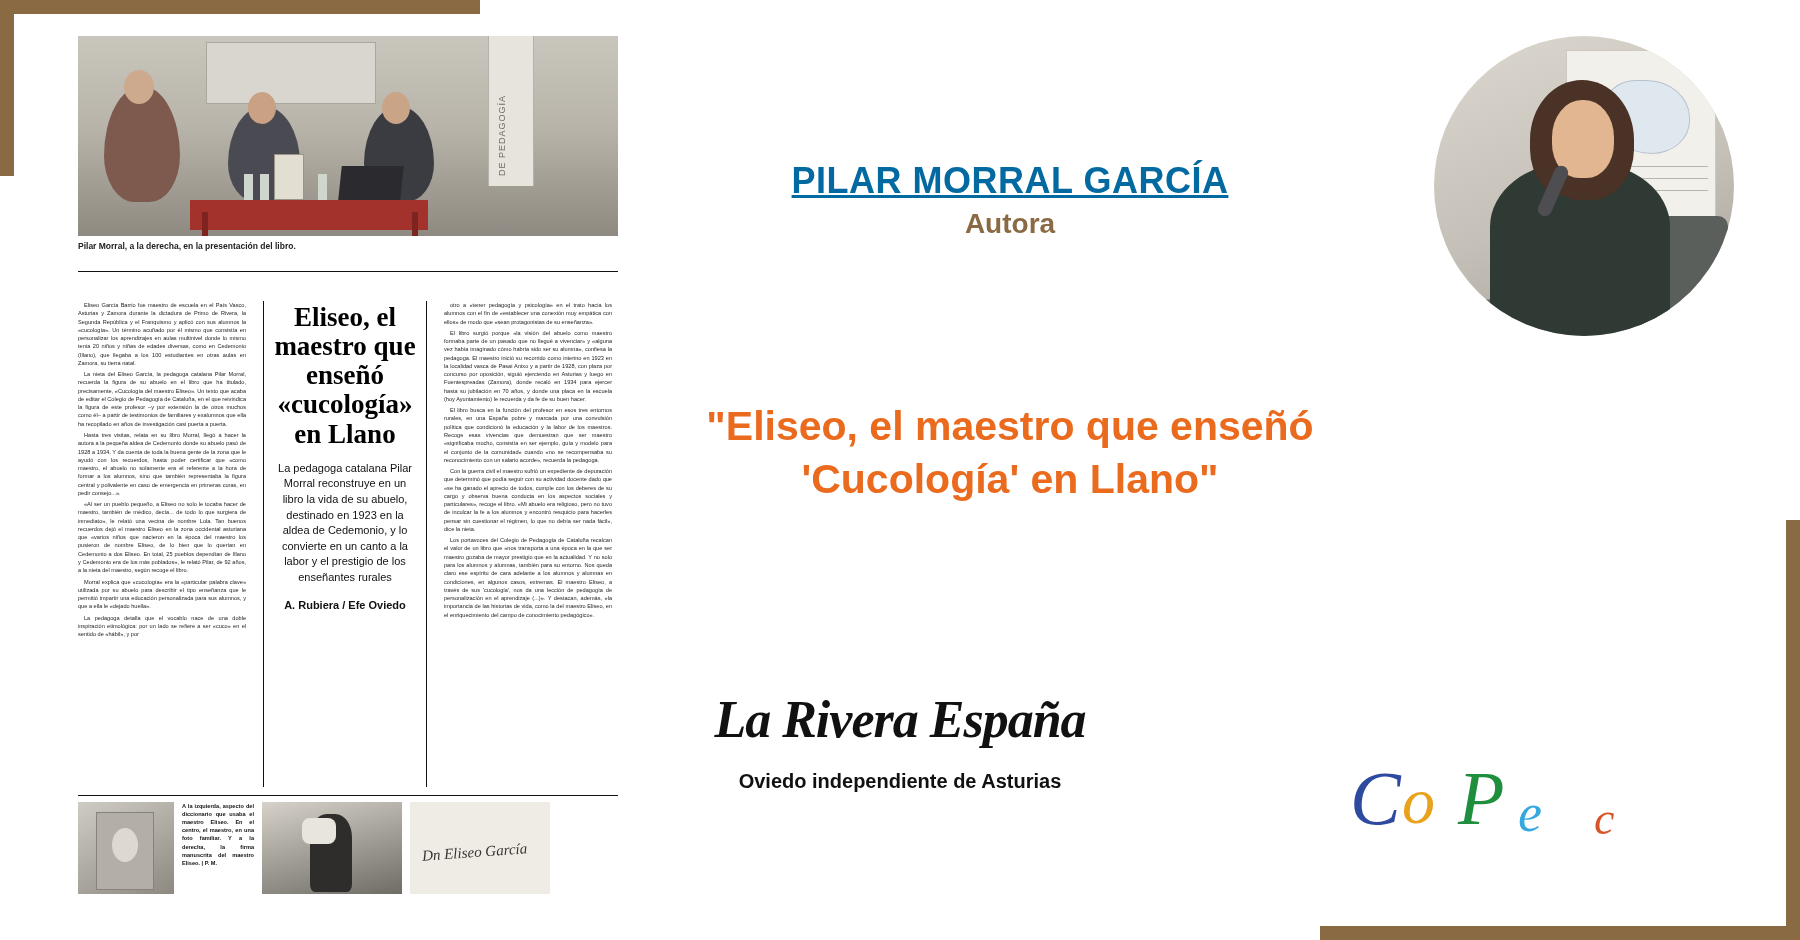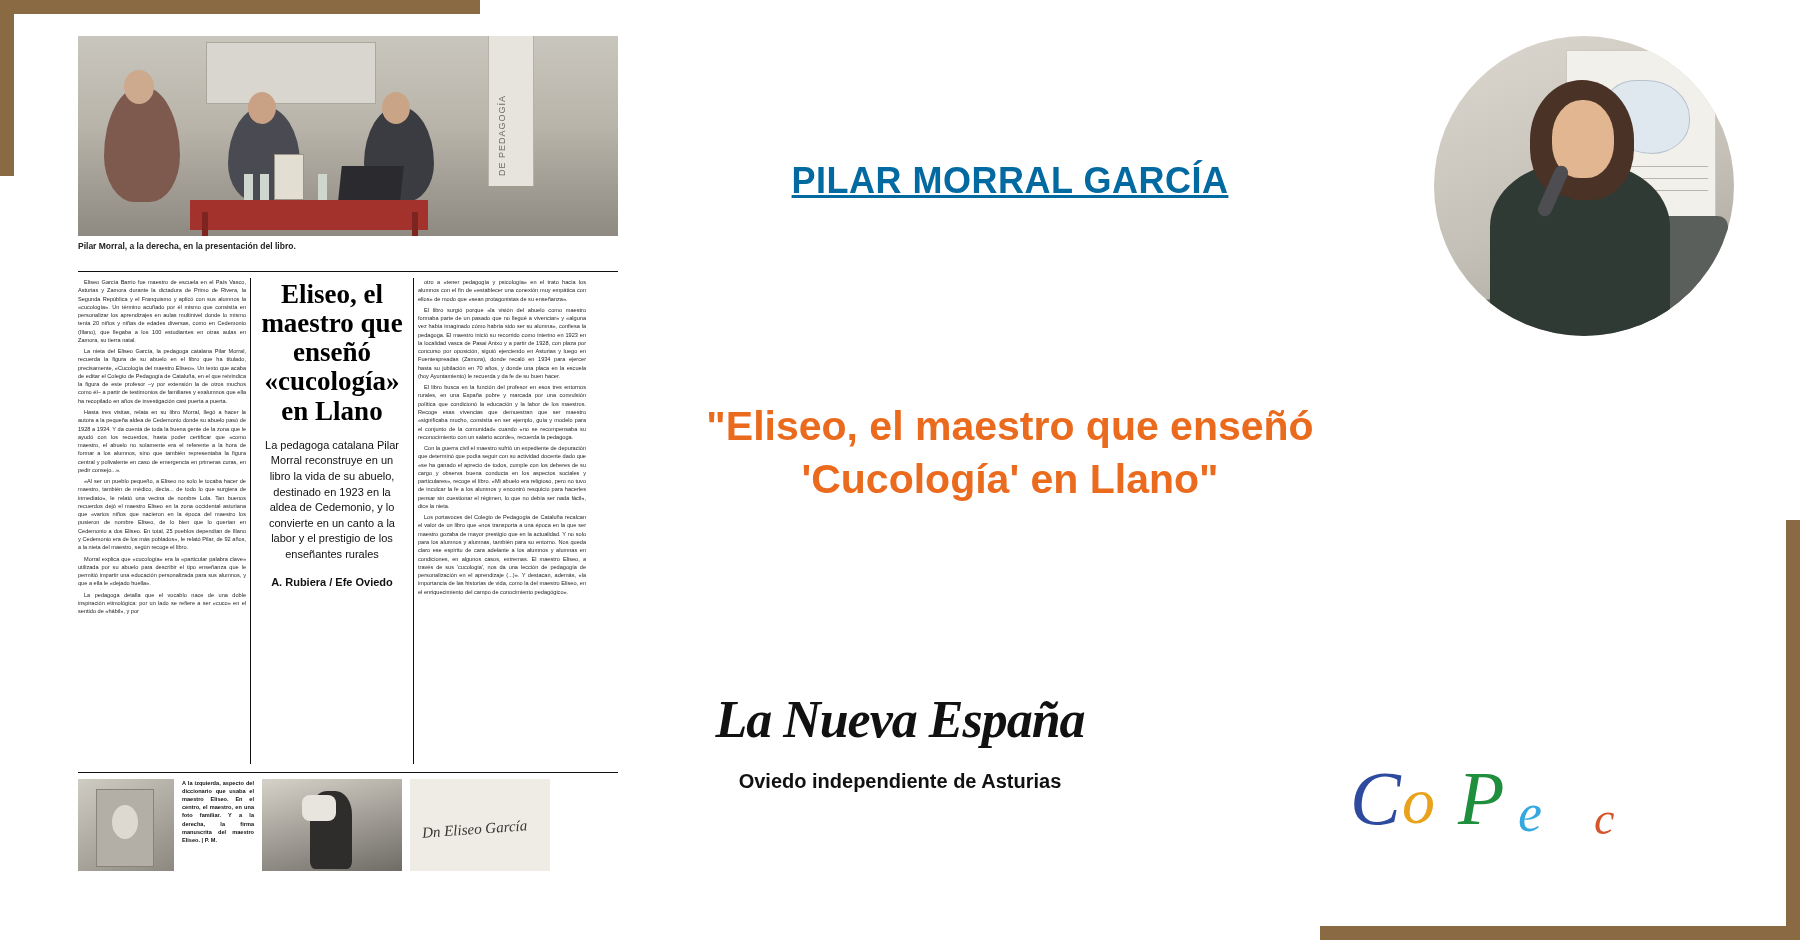--- a/index.html
+++ b/index.html
@@ -127,23 +127,24 @@
   }
   .clip-caption {
     font-size: 8.5px;
     color: #222;
     padding: 5px 0 20px 0;
     border-bottom: 1px solid #111;
     font-weight: bold;
   }
   .clip-body {
     display: flex;
-    gap: 4px;
+    gap: 17px;
     padding-top: 6px;
     height: 492px;
+    margin-top: 23px;
   }
   .col {
     width: 168px;
     font-size: 5.6px;
     line-height: 1.48;
     color: #1d1d1d;
     text-align: justify;
     overflow: hidden;
     hyphens: auto;
   }
@@ -470,20 +471,21 @@
         <div class="fig"></div>
         <div class="bundle"></div>
       </div>
       <div class="bphoto3">
         <div class="sig">Dn Eliseo García</div>
       </div>
     </div>
   </div>
 
   <div class="author-name">PILAR MORRAL GARCÍA</div>
+  <div class="author-role">Autora</div>
 
   <div class="portrait">
     <div class="bg-map"></div>
     <div class="map-shape"></div>
     <div class="map-line" style="top:130px; width:118px"></div>
     <div class="map-line" style="top:142px; width:98px"></div>
     <div class="map-line" style="top:154px; width:110px"></div>
     <div class="txt" style="top:188px">799</div>
     <div class="txt" style="top:202px">cat</div>
     <div class="txt" style="top:216px">.cat</div>
@@ -491,21 +493,21 @@
     <div class="chair"></div>
     <div class="body"></div>
     <div class="hair"></div>
     <div class="face"></div>
     <div class="arm"></div>
     <div class="mic"></div>
   </div>
 
   <div class="title-quote">"Eliseo, el maestro que enseñó 'Cucología' en Llano"</div>
 
-  <div class="lne-logo">La Nueva España</div>
+  <div class="lne-logo">La Rivera España</div>
   <div class="lne-tag">Oviedo independiente de Asturias</div>
 
   <div class="copec">
     <span class="c-c">C</span>
     <span class="c-o">o</span>
     <span class="c-p">P</span>
     <span class="c-e">e</span>
     <span class="c-c2">c</span>
   </div>
 

